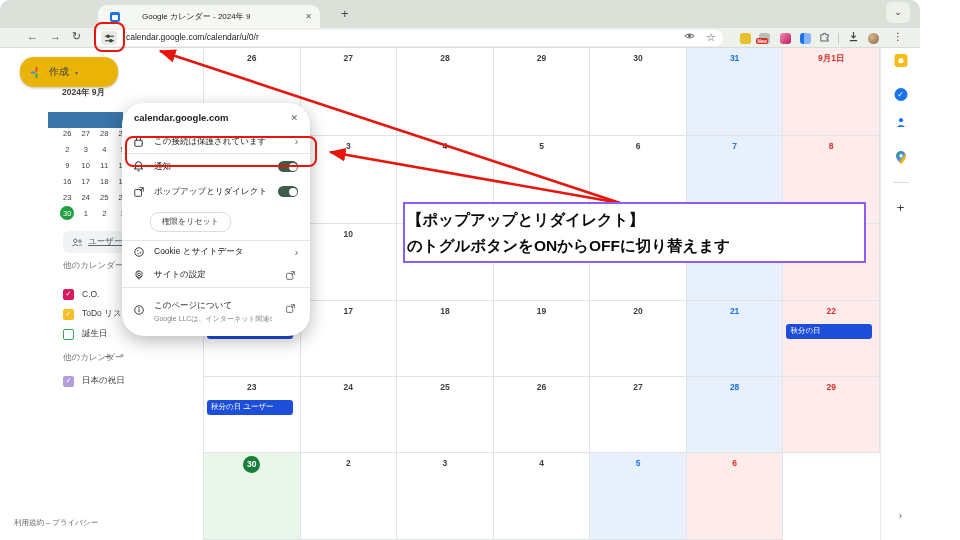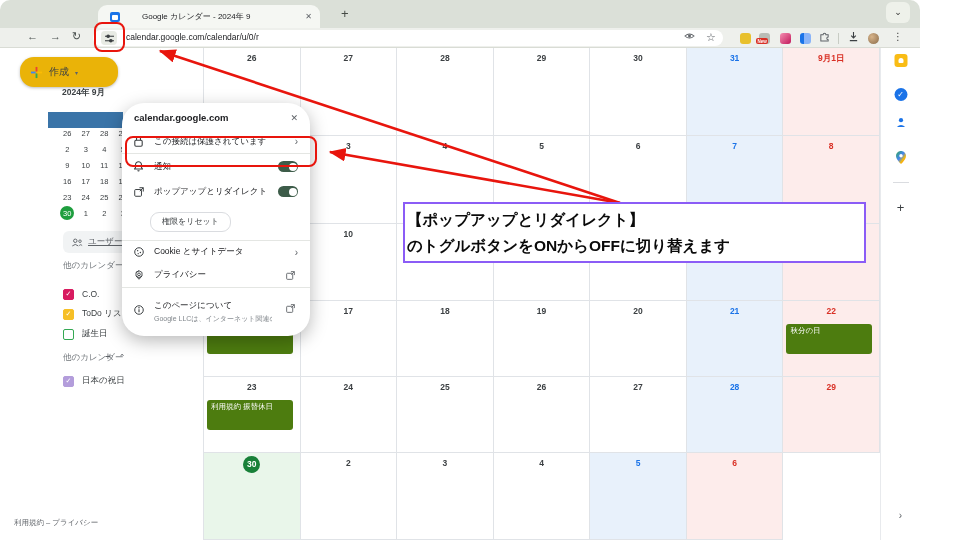--- a/index.html
+++ b/index.html
@@ -52,21 +52,21 @@
 
   
   .maingrid { position:absolute; left:203px; top:0; width:677px; height:492px; display:grid; grid-template-columns:repeat(7,1fr); grid-template-rows:88px 88px 77px 76px 76px 87px; border-left:1px solid #e0e3e7; }
   .cell { position:relative; border-right:1px solid #e0e3e7; border-bottom:1px solid #e0e3e7; background:#fff; }
   .cell.sat { background:#e8f1fb; }
   .cell.sun { background:#fdeceb; }
   .cell.todaycell { background:#e9f6ea; }
   .dl { margin:5px auto 0; width:max-content; font-size:8.5px; font-weight:bold; color:#3c4043; }
   .sat .dl { color:#1a73e8; } .sun .dl { color:#d93025; }
   .dl.tl { background:#188038; color:#fff !important; width:17px; height:17px; border-radius:50%; text-align:center; line-height:17px; margin-top:3px; }
-  .pill { position:absolute; left:3px; right:7px; top:23px; height:30px; background:#4d7c0f; border-radius:3px; color:#fff; font-size:7.5px; line-height:13px; padding-left:4px; white-space:nowrap; overflow:hidden; }
+  .pill { position:absolute; left:3px; right:7px; top:23px; height:15px; background:#1d4ed8; border-radius:3px; color:#fff; font-size:7.5px; line-height:13px; padding-left:4px; white-space:nowrap; overflow:hidden; }
 
   
   .sidepanel { position:absolute; left:880px; top:0; width:40px; height:492px; background:#fff; border-left:1px solid #e8eaed; }
   .sp-ic { position:absolute; left:50%; transform:translateX(-50%); }
   .keep { top:6px; width:13px; height:13px; background:#f9bc15; border-radius:3px; display:flex; align-items:center; justify-content:center; }
   .keep:after { content:""; width:5px; height:5px; background:#fff; border-radius:50% 50% 1px 1px; }
   .tasks { top:40px; width:13px; height:13px; background:#1a73e8; border-radius:50%; color:#fff; font-size:8px; text-align:center; line-height:13px; }
   .contacts { top:69px; font-size:11px; color:#1a73e8; }
   .maps { top:102px; }
   .sp-div { top:134px; width:16px; height:1px; background:#dadce0; }
@@ -338,21 +338,21 @@
           </div>
           <div class="cell sat">
             <div class="dl">21</div>
           </div>
           <div class="cell sun">
             <div class="dl">22</div>
             <div class="pill">秋分の日</div>
           </div>
           <div class="cell">
             <div class="dl">23</div>
-            <div class="pill">利用規約 振替休日</div>
+            <div class="pill">秋分の日 ユーザー</div>
           </div>
           <div class="cell">
             <div class="dl">24</div>
           </div>
           <div class="cell">
             <div class="dl">25</div>
           </div>
           <div class="cell">
             <div class="dl">26</div>
           </div>
@@ -465,21 +465,21 @@
           <span class="pp-label">Cookie とサイトデータ</span>
           <span class="pp-chev">›</span>
         </div>
         <div class="pp-row" style="height:23px">
           <span class="pp-ic">
               <svg width="10" height="10" viewBox="0 0 11 11">
                 <path d="M5.5 0.8 L8.8 2.7 V6.5 L5.5 10.2 L2.2 6.5 V2.7 Z M5.5 0.8 L2.2 2.7 M8.8 6.5 L5.5 8.4 L2.2 6.5" fill="none" stroke="#3c4043" stroke-width="1"></path>
                 <circle cx="5.5" cy="4.8" r="1.5" fill="none" stroke="#3c4043" stroke-width="1"></circle>
               </svg>
             </span>
-          <span class="pp-label">プライバシー</span>
+          <span class="pp-label">サイトの設定</span>
           <span class="pp-ic">
               <svg width="9" height="9" viewBox="0 0 11 11">
                 <rect x="0.8" y="2.8" width="7.4" height="7.4" rx="1" fill="none" stroke="#5f6368" stroke-width="1.1"></rect>
                 <path d="M6 0.8 h4.2 v4.2 M10.2 0.8 L6.4 4.6" fill="none" stroke="#5f6368" stroke-width="1.1"></path>
               </svg>
             </span>
         </div>
         <div class="pp-sep"></div>
         <div class="pp-about">
           <span class="pp-ic" style="margin-top:2px">

